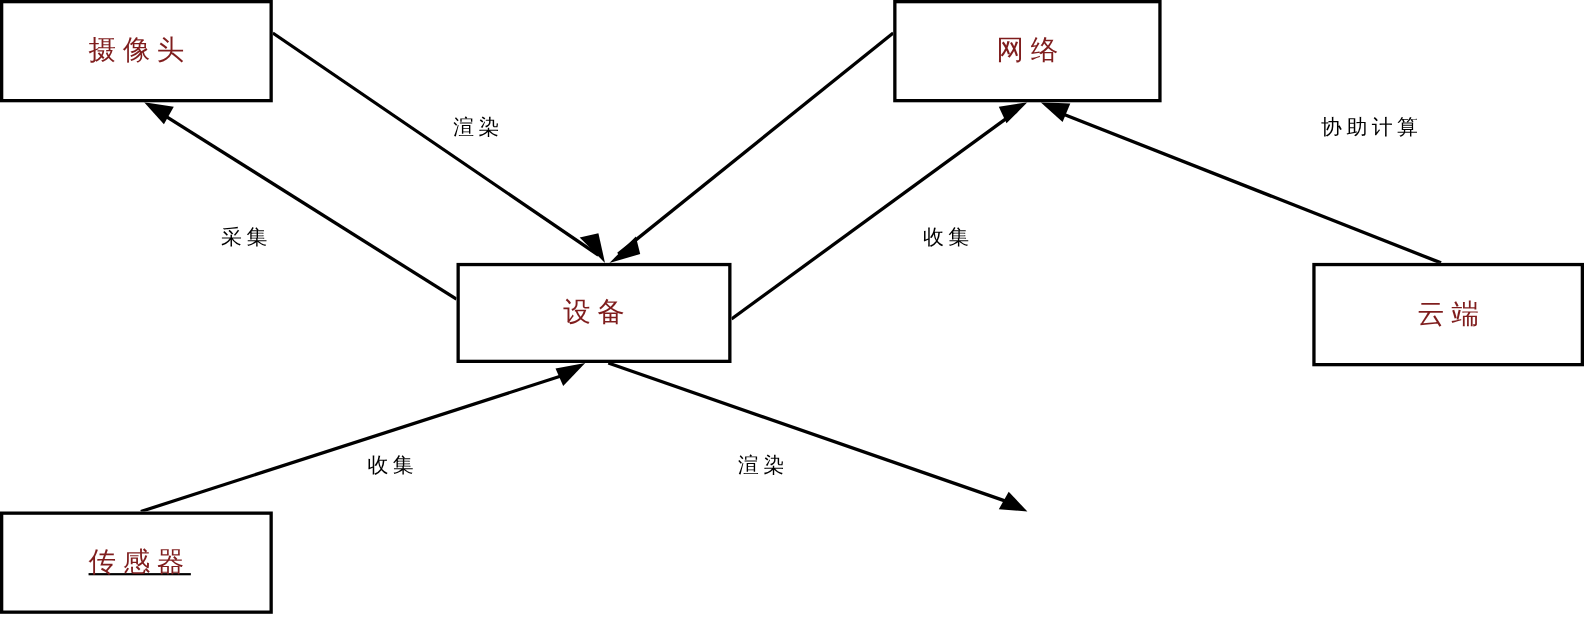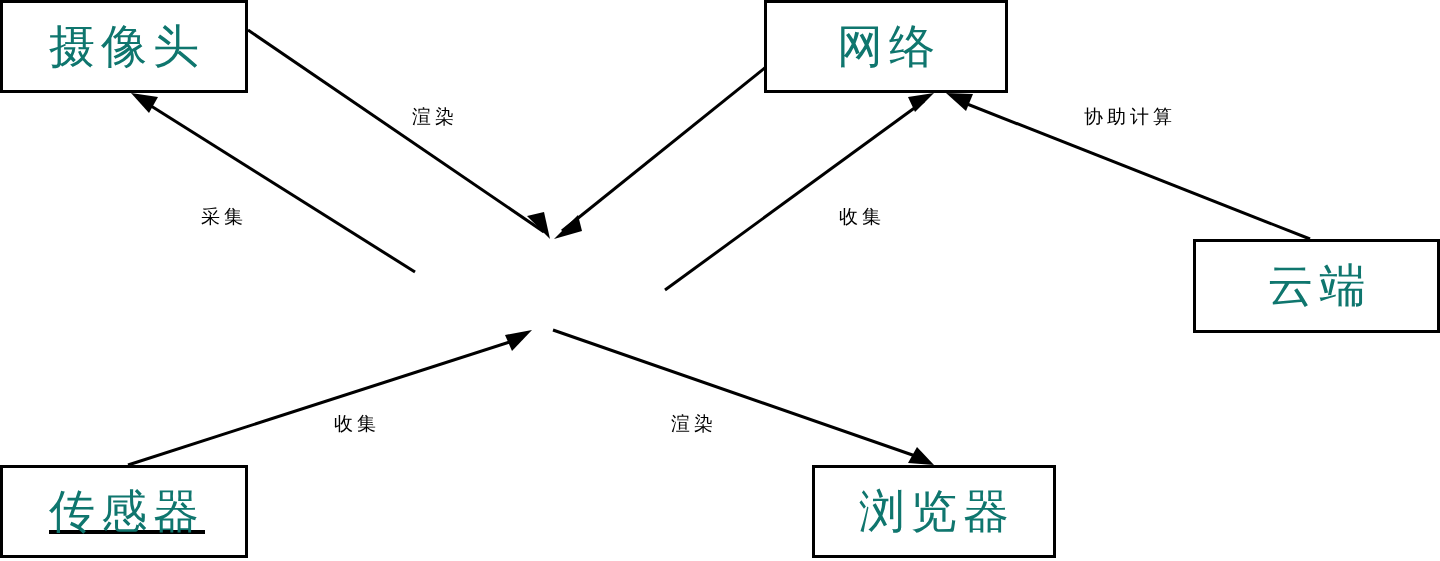--- a/index.html
+++ b/index.html
@@ -19,23 +19,23 @@
     position: absolute;
     box-sizing: border-box;
     border: 3px solid #000000;
     background: #ffffff;
     display: flex;
     align-items: center;
     justify-content: center;
     z-index: 3;
   }
   .node-label {
-    font-size: 46px;
+    font-size: 25px;
     line-height: 1;
-    color: #0f766e;
+    color: #7f1d1d;
     letter-spacing: 6px;
     text-indent: 6px;
     white-space: nowrap;
   }
   .edge-label {
     position: absolute;
     font-size: 19px;
     line-height: 1;
     color: #000000;
     letter-spacing: 4px;
@@ -100,42 +100,42 @@
     <g>
       <line x1="553" y1="330" x2="924" y2="459"></line>
       <polygon class="arrowhead" points="934,465 908,463 917,447"></polygon>
     </g>
   </svg>
 
   <div class="node" style="left:0px; top:0px; width:248px; height:93px;">
     <span class="node-label">摄像头</span>
   </div>
 
-  <div class="node" style="left:764px; top:0px; width:244px; height:93px;">
+  <div class="node" style="left:812px; top:0px; width:244px; height:93px;">
     <span class="node-label">网络</span>
   </div>
 
+  <div class="node" style="left:415px; top:239px; width:250px; height:91px;">
+    <span class="node-label">设备</span>
+  </div>
 
   <div class="node" style="left:1193px; top:239px; width:247px; height:94px;text-align:right;">
     <span class="node-label">云端</span>
   </div>
 
   <div class="node" style="left:0px; top:465px; width:248px; height:93px;text-decoration:underline;">
     <span class="node-label">传感器</span>
   </div>
 
-  <div class="node" style="left:812px; top:465px; width:244px; height:93px;">
-    <span class="node-label">浏览器</span>
-  </div>
 
   <div class="edge-label" style="left:405px; top:105px;">渲染</div>
 
   <div class="edge-label" style="left:194px; top:205px;text-align:center;">采集</div>
 
   <div class="edge-label" style="left:832px; top:205px;">收集</div>
 
-  <div class="edge-label" style="left:1077px; top:105px;text-align:right;">协助计算</div>
+  <div class="edge-label" style="left:1194px; top:105px;text-align:right;">协助计算</div>
 
   <div class="edge-label" style="left:327px; top:412px;">收集</div>
 
   <div class="edge-label" style="left:664px; top:412px;">渲染</div>
 
 </div>
 
 </body></html>

